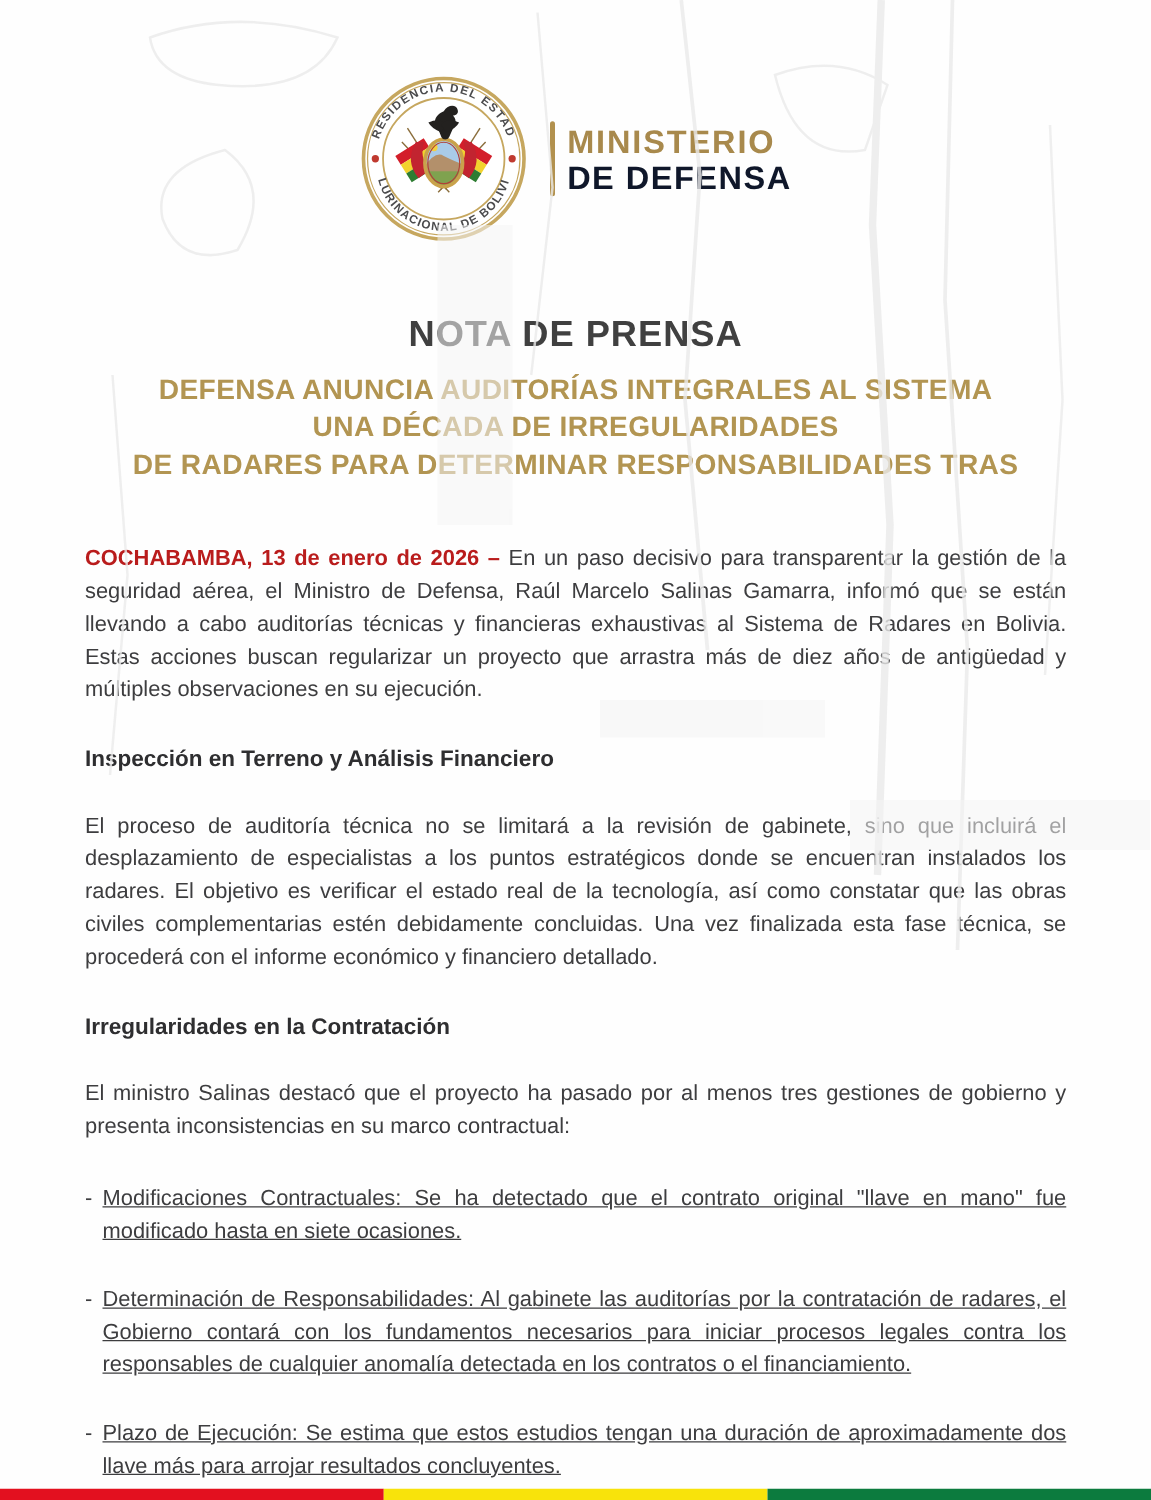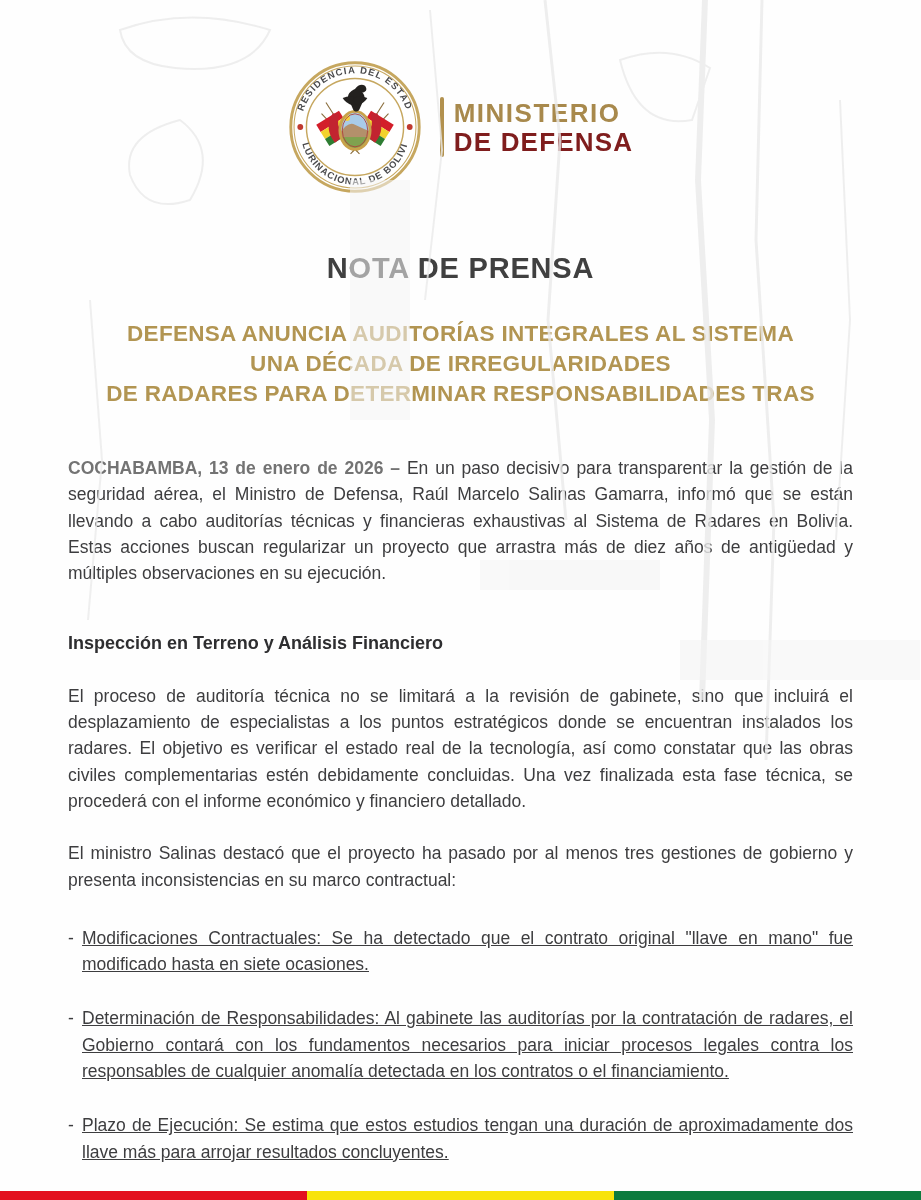--- a/index.html
+++ b/index.html
@@ -36,57 +36,57 @@
     background: #B2914E;
     border-radius: 2px;
   }
   .brand-text { display: flex; flex-direction: column; line-height: 1.12; }
   .brand-line1 {
     font-size: 26px; font-weight: bold; letter-spacing: 1.5px;
     color: #A8894C;
   }
   .brand-line2 {
     font-size: 26px; font-weight: bold; letter-spacing: 1.2px;
-    color: #7f1d1d;
+    color: #0f172a;
   }
 
   
   .doc-title {
     margin-top: 58px;
     text-align: center;
     font-size: 29px;
     font-weight: bold;
     letter-spacing: 0.8px;
     color: #404040;
   }
   .headline {
-    margin-top: 34px;
+    margin-top: 12px;
     text-align: center;
     font-size: 22.5px;
     font-weight: bold;
     line-height: 30px;
     letter-spacing: 0.3px;
     color: #B29552;
   }
 
   
   .content {
     margin: 46px 68px 0 68px;
     color: #3D3D3F;
     font-size: 17.5px;
     line-height: 26.3px;
     text-align: justify;
   }
   .content p { margin-bottom: 26px; }
-  .lead-bold { font-weight: bold; color: #737373; }
+  .lead-bold { font-weight: bold; color: #b91c1c; }
   .section-heading {
     font-weight: bold;
     color: #2E2E30;
     font-size: 18px;
-    margin: 44px 0 26px 0;
+    margin: 30px 0 26px 0;
     text-align: left;
   }
   .bullets { list-style: none; margin: 32px 0 26px 0; }
   .bullet {
     display: flex;
     margin-bottom: 28px;
   }
   .bullet-marker {
     flex: 0 0 14px;
     text-align: left;
@@ -216,20 +216,21 @@
 
     <p>
       <span class="lead-bold">COCHABAMBA, 13 de enero de 2026 –</span>
       <span>En un paso decisivo para transparentar la gestión de la seguridad aérea, el Ministro de Defensa, Raúl Marcelo Salinas Gamarra, informó que se están llevando a cabo auditorías técnicas y financieras exhaustivas al Sistema de Radares en Bolivia. Estas acciones buscan regularizar un proyecto que arrastra más de diez años de antigüedad y múltiples observaciones en su ejecución.</span>
     </p>
 
     <div class="section-heading">Inspección en Terreno y Análisis Financiero</div>
 
     <p>El proceso de auditoría técnica no se limitará a la revisión de gabinete, sino que incluirá el desplazamiento de especialistas a los puntos estratégicos donde se encuentran instalados los radares. El objetivo es verificar el estado real de la tecnología, así como constatar que las obras civiles complementarias estén debidamente concluidas. Una vez finalizada esta fase técnica, se procederá con el informe económico y financiero detallado.</p>
 
+    <div class="section-heading">Irregularidades en la Contratación</div>
 
     <p>El ministro Salinas destacó que el proyecto ha pasado por al menos tres gestiones de gobierno y presenta inconsistencias en su marco contractual:</p>
 
     <ul class="bullets">
       <li class="bullet">
         <span class="bullet-marker">-</span>
         <span class="bullet-text">Modificaciones Contractuales: Se ha detectado que el contrato original "llave en mano" fue modificado hasta en siete ocasiones.</span>
       </li>
       <li class="bullet">
         <span class="bullet-marker">-</span>

